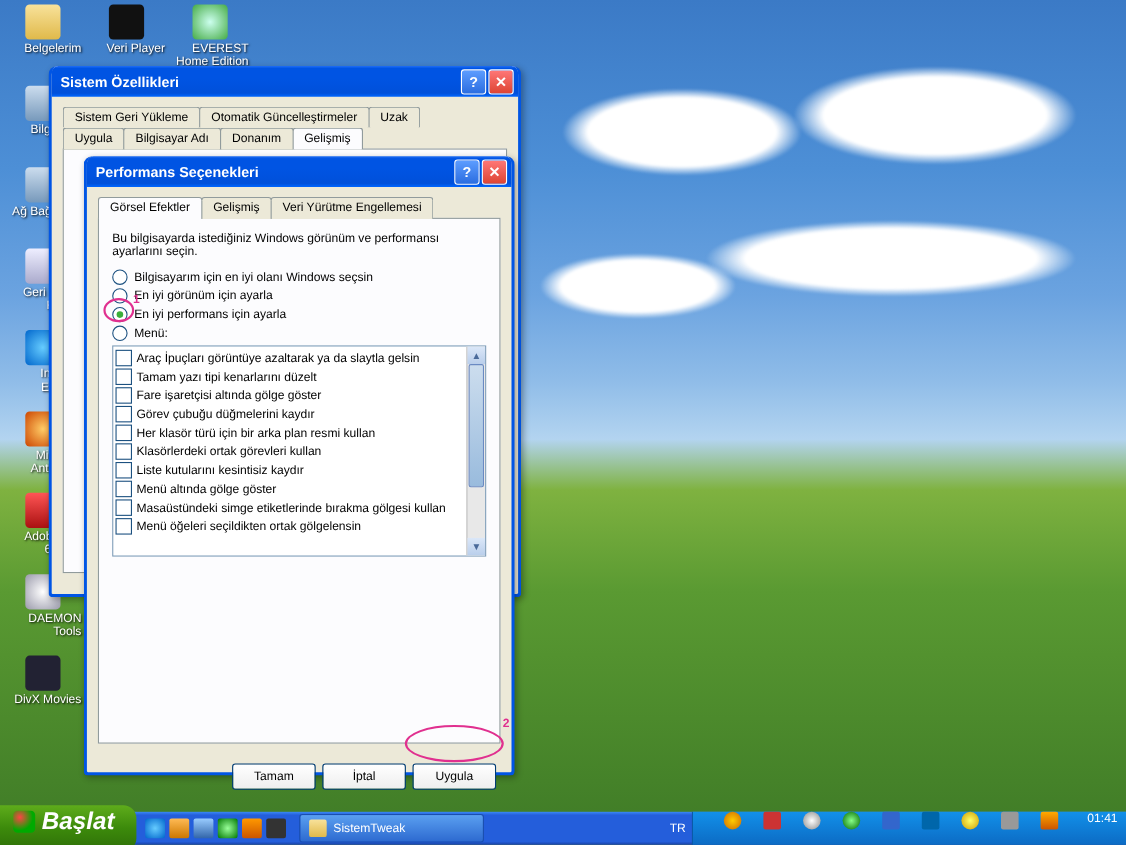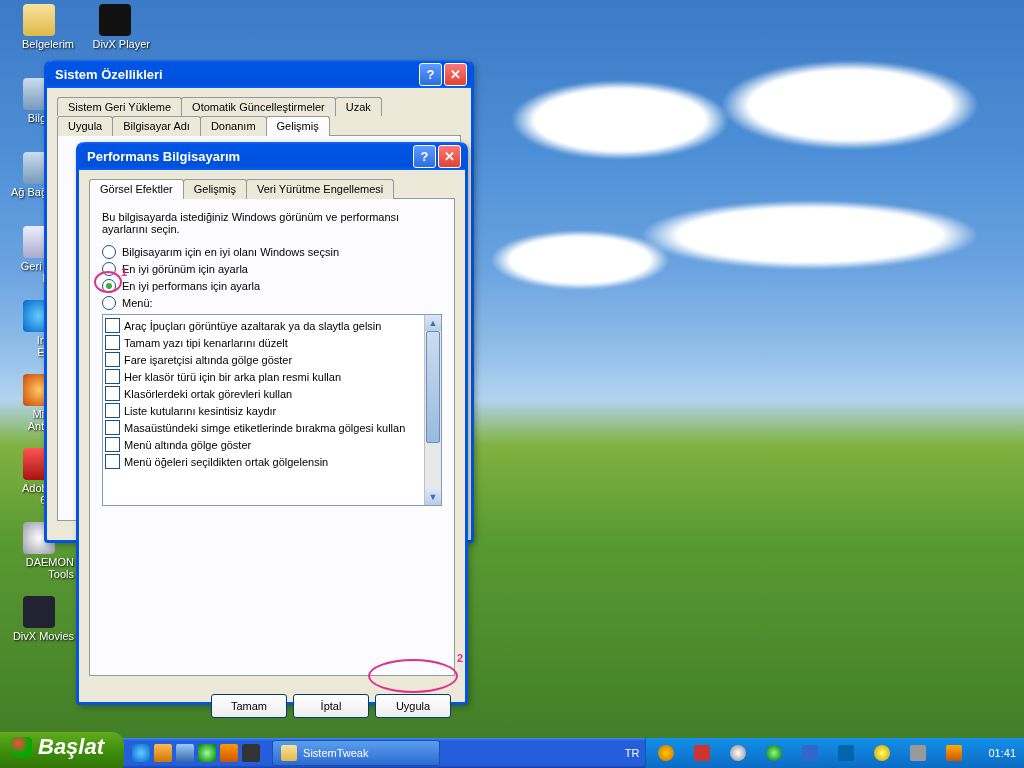--- a/index.html
+++ b/index.html
@@ -41,41 +41,45 @@
 
 .anno{position:absolute;border:2px solid #e0308f;border-radius:50%;pointer-events:none}
 
 #taskbar{position:absolute;left:0;right:0;bottom:0;height:30px;background:linear-gradient(to bottom,#3b8af3 0%,#245edb 10%,#245edb 90%,#1941a5 100%);display:flex;align-items:center;color:#fff}
 #start{height:30px;padding:0 20px 12px 12px;background:linear-gradient(to bottom,#5eac1b 0%,#3c8a0b 50%,#2e6e08 100%);border-radius:0 12px 12px 0;display:flex;align-items:center;font-weight:bold;font-style:italic;font-size:22px}
 #start .orb{width:20px;height:20px;border-radius:4px;background:radial-gradient(circle at 30% 30%,#f44,#0a0 60%);margin-right:6px}
 .ql{display:flex;gap:4px;padding:0 8px}
 .ql .q{width:18px;height:18px;border-radius:2px}
 .tasks{flex:1;display:flex;padding:2px 4px}
 .taskbtn{height:24px;min-width:150px;background:linear-gradient(#5a9ff0,#2d6ad0);border:1px solid #1a4fb0;border-radius:3px;display:flex;align-items:center;padding:0 8px;gap:6px;color:#fff}
-.tray{display:flex;align-items:center;gap:20px;background:linear-gradient(#1290e9,#0c6bc4);height:30px;padding:0 8px 0 12px;border-left:1px solid #0a5aa8}
+.tray{display:flex;gap:20px;background:linear-gradient(#1290e9,#0c6bc4);height:30px;padding:0 8px 0 28px;border-left:1px solid #0a5aa8}
 .tray .ic{width:16px;height:16px}
 .clock{margin-left:6px}
 .lang{margin-right:6px}
 </style>
 </head>
 <body>
 
 <div id="desktop">
   <div class="cloud" style="left:510px;top:80px;width:220px;height:80px"></div>
   <div class="cloud" style="left:720px;top:60px;width:260px;height:90px"></div>
   <div class="cloud" style="left:490px;top:230px;width:180px;height:60px"></div>
   <div class="cloud" style="left:640px;top:200px;width:340px;height:70px"></div>
 
   <div class="di" style="left:4px;top:4px">
       <div class="ic" style="background:linear-gradient(#f8e29b,#e0b94a)"></div>
       <div class="lbl">Belgelerim</div>
     </div>
   <div class="di" style="left:80px;top:4px">
       <div class="ic" style="background:#111"></div>
-      <div class="lbl">DivX Player</div>
+      <div class="lbl">Veri Player</div>
+    </div>
+  <div class="di" style="left:156px;top:4px">
+      <div class="ic" style="background:radial-gradient(#cfe,#4a4)"></div>
+      <div class="lbl">EVEREST Home Edition</div>
     </div>
   <div class="di" style="left:4px;top:78px">
       <div class="ic" style="background:linear-gradient(#cde,#79b)"></div>
       <div class="lbl">Bilgisay...</div>
     </div>
   <div class="di" style="left:4px;top:152px">
       <div class="ic" style="background:linear-gradient(#cde,#79b)"></div>
       <div class="lbl">Ağ Bağlant...</div>
     </div>
   <div class="di" style="left:4px;top:226px">
@@ -124,21 +128,21 @@
     <div class="tab">Uygula</div>
     <div class="tab">Bilgisayar Adı</div>
     <div class="tab">Donanım</div>
     <div class="tab active">Gelişmiş</div>
   </div>
   <div class="tabpanel" style="height:360px"></div>
 </div>
 
 <div class="win" style="left:76px;top:142px;width:386px;height:560px">
   <div class="titlebar">
-    <span>Performans Bilgisayarım</span>
+    <span>Performans Seçenekleri</span>
     <span class="title-sp"></span>
     <div class="winbtn help">?</div>
     <div class="winbtn close">✕</div>
   </div>
   <div class="tabs">
     <div class="tab active">Görsel Efektler</div>
     <div class="tab">Gelişmiş</div>
     <div class="tab">Veri Yürütme Engellemesi</div>
   </div>
   <div class="tabpanel" style="height:452px;background:#fcfcfe">
@@ -169,37 +173,41 @@
           <div class="ck">
             <span class="box"></span>
             <span>Tamam yazı tipi kenarlarını düzelt</span>
           </div>
           <div class="ck">
             <span class="box"></span>
             <span>Fare işaretçisi altında gölge göster</span>
           </div>
           <div class="ck">
             <span class="box"></span>
+            <span>Görev çubuğu düğmelerini kaydır</span>
+          </div>
+          <div class="ck">
+            <span class="box"></span>
             <span>Her klasör türü için bir arka plan resmi kullan</span>
           </div>
           <div class="ck">
             <span class="box"></span>
             <span>Klasörlerdeki ortak görevleri kullan</span>
           </div>
           <div class="ck">
             <span class="box"></span>
             <span>Liste kutularını kesintisiz kaydır</span>
           </div>
           <div class="ck">
             <span class="box"></span>
+            <span>Menü altında gölge göster</span>
+          </div>
+          <div class="ck">
+            <span class="box"></span>
             <span>Masaüstündeki simge etiketlerinde bırakma gölgesi kullan</span>
-          </div>
-          <div class="ck">
-            <span class="box"></span>
-            <span>Menü altında gölge göster</span>
           </div>
           <div class="ck">
             <span class="box"></span>
             <span>Menü öğeleri seçildikten ortak gölgelensin</span>
           </div>
         </div>
       <div class="ckscroll">
         <div class="arr" style="top:0">▲</div>
         <div class="thumb"></div>
         <div class="arr" style="bottom:0">▼</div>

